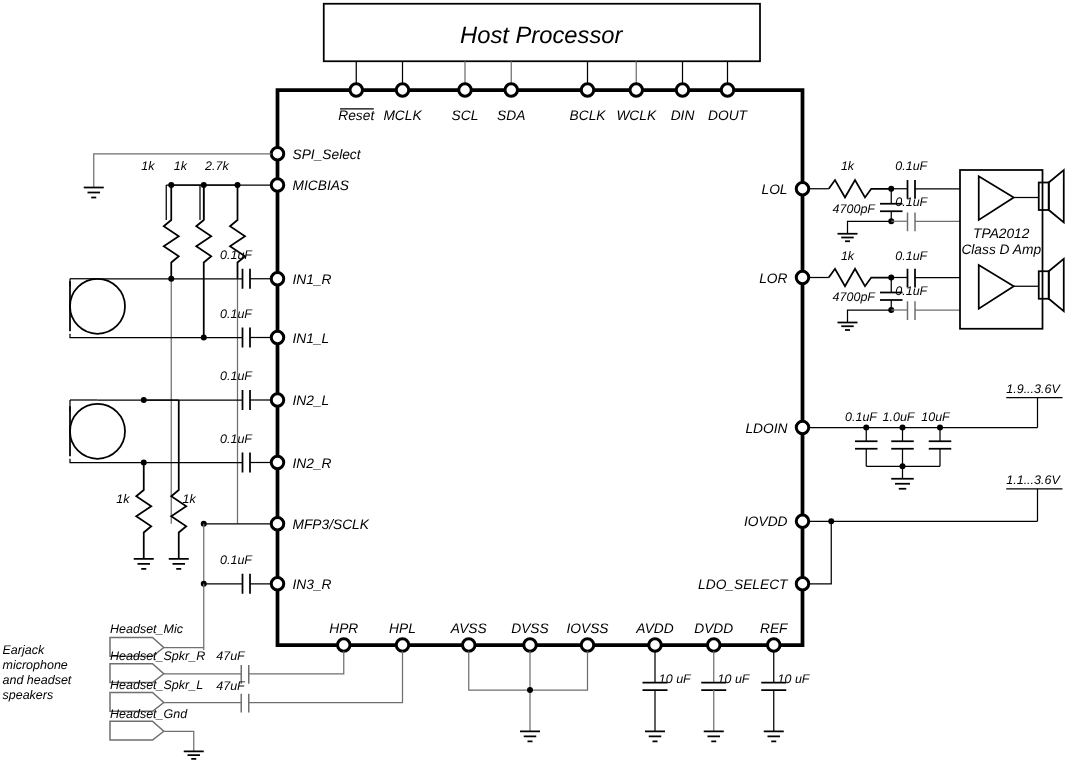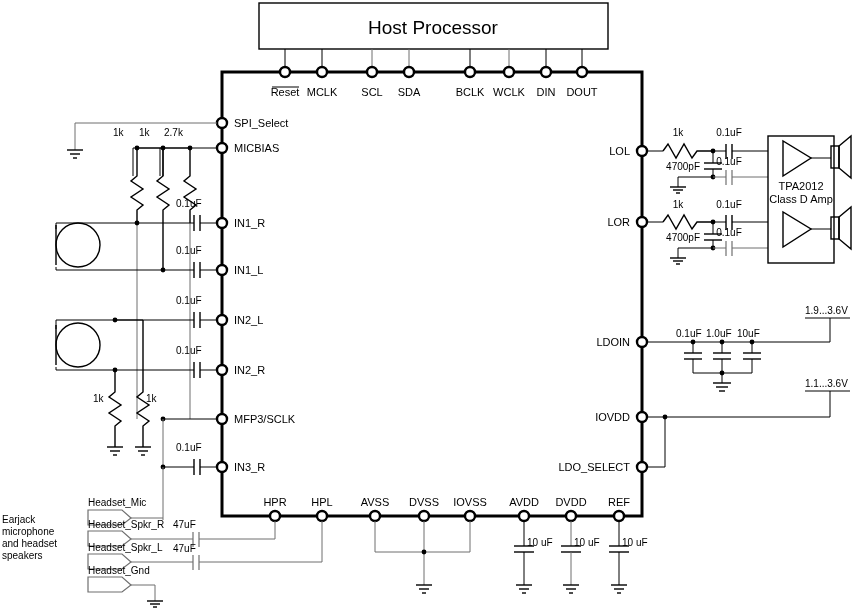--- a/index.html
+++ b/index.html
@@ -2,20 +2,21 @@
 <html><head>
 <meta charset="utf-8">
 <style>
   html,body{margin:0;padding:0;background:#ffffff;}
   #root{
     position:relative;
     width:856px;height:610px;
     background:#ffffff;
     font-family:"Liberation Sans", sans-serif;
     overflow:hidden;
+    font-style:italic;
   }
   #svgroot{position:absolute;left:0;top:0;width:856px;height:610px;}
   text{font-family:"Liberation Sans", sans-serif;fill:#000000;}
   .lbl{font-size:11px;}
   .lbl-sm{font-size:10px;}
   .lbl-title{font-size:19px;}
   .lbl-amp{font-size:11px;}
   .wire-thin{stroke:#6f6f6f;stroke-width:1;fill:none;}
   .wire-dark{stroke:#000000;stroke-width:1;fill:none;}
   .bus{stroke:#000000;stroke-width:3;fill:none;}

